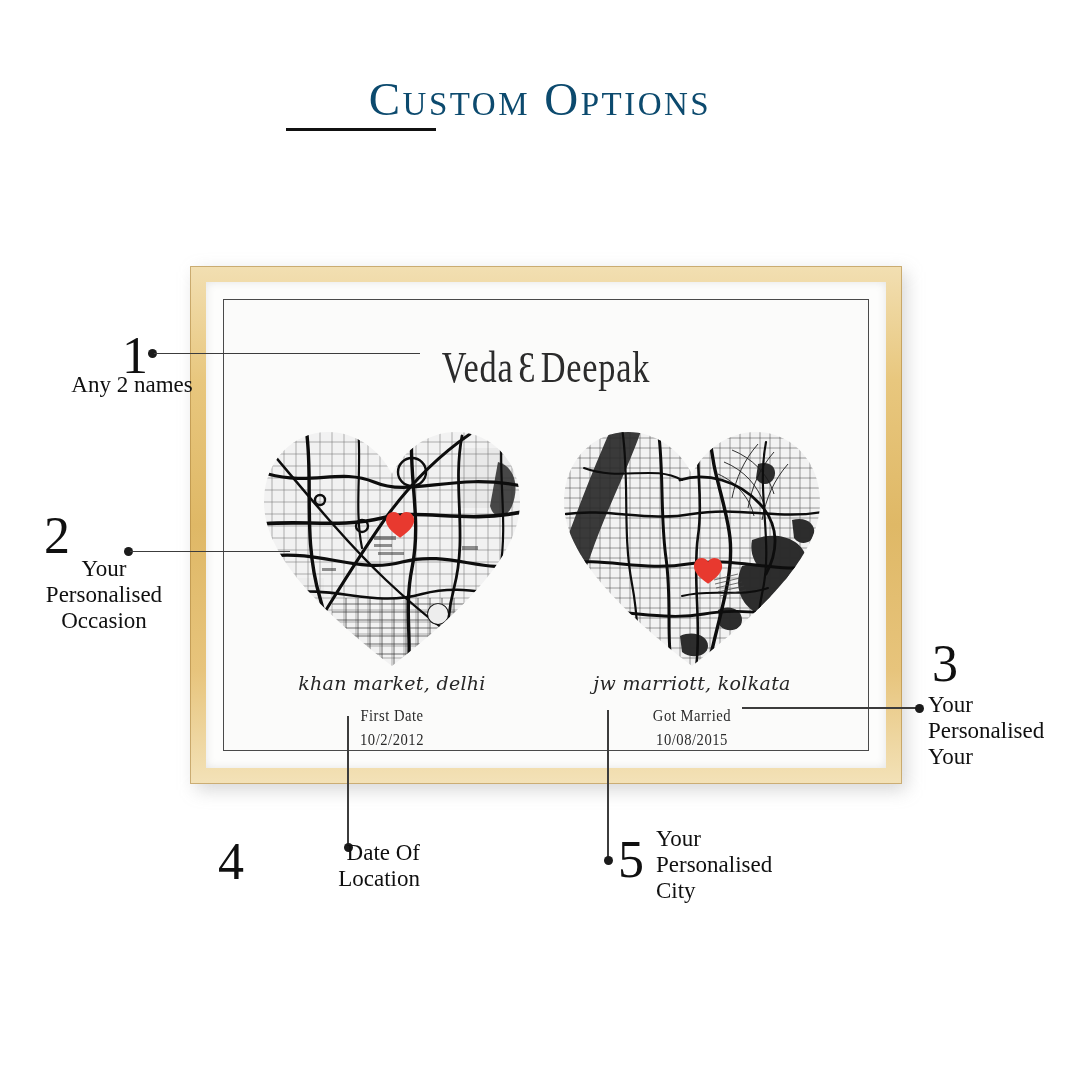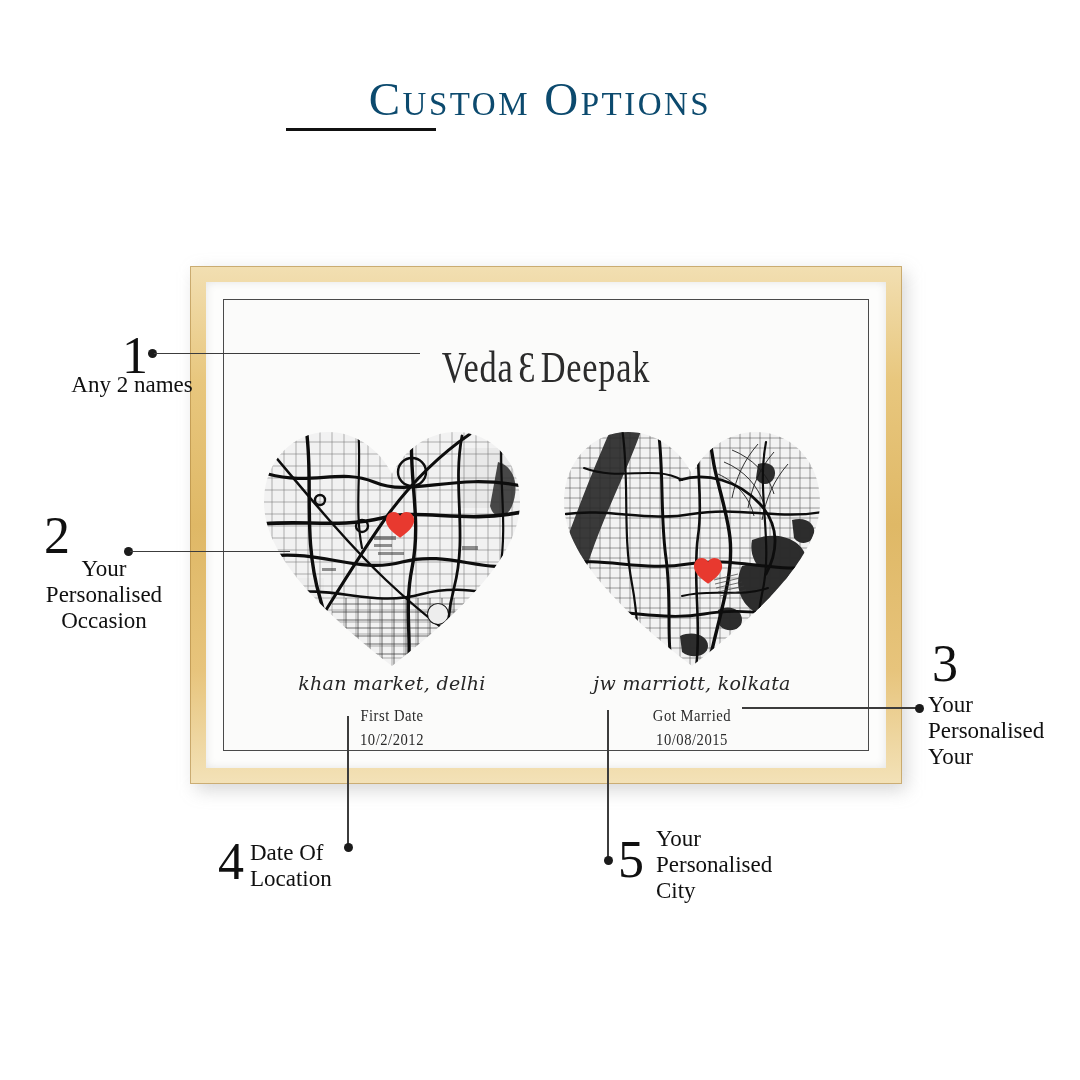--- a/index.html
+++ b/index.html
@@ -354,21 +354,21 @@
   <div class="leader-dot" style="left:915px; top:703.5px;"></div>
   <div class="callout-text" style="left:928px; top:692px; width:150px; text-align:left;">
     <div>Your</div>
     <div>Personalised</div>
     <div>Your</div>
   </div>
 
   <div class="leader-line v" style="left:347px; top:716px; height:132px;"></div>
   <div class="leader-dot" style="left:343.5px; top:843px;"></div>
   <div class="callout-num" style="left:218px; top:836px;">4</div>
-  <div class="callout-text" style="left:250px; top:840px; width:170px; text-align:left;">
+  <div class="callout-text" style="left:250px; top:840px; width:170px; text-align:right;">
     <div>Date Of</div>
     <div>Location</div>
   </div>
 
   <div class="leader-line v" style="left:607px; top:710px; height:150px;"></div>
   <div class="leader-dot" style="left:603.5px; top:856px;"></div>
   <div class="callout-num" style="left:618px; top:834px;">5</div>
   <div class="callout-text" style="left:656px; top:826px; width:180px; text-align:left;">
     <div>Your</div>
     <div>Personalised</div>

